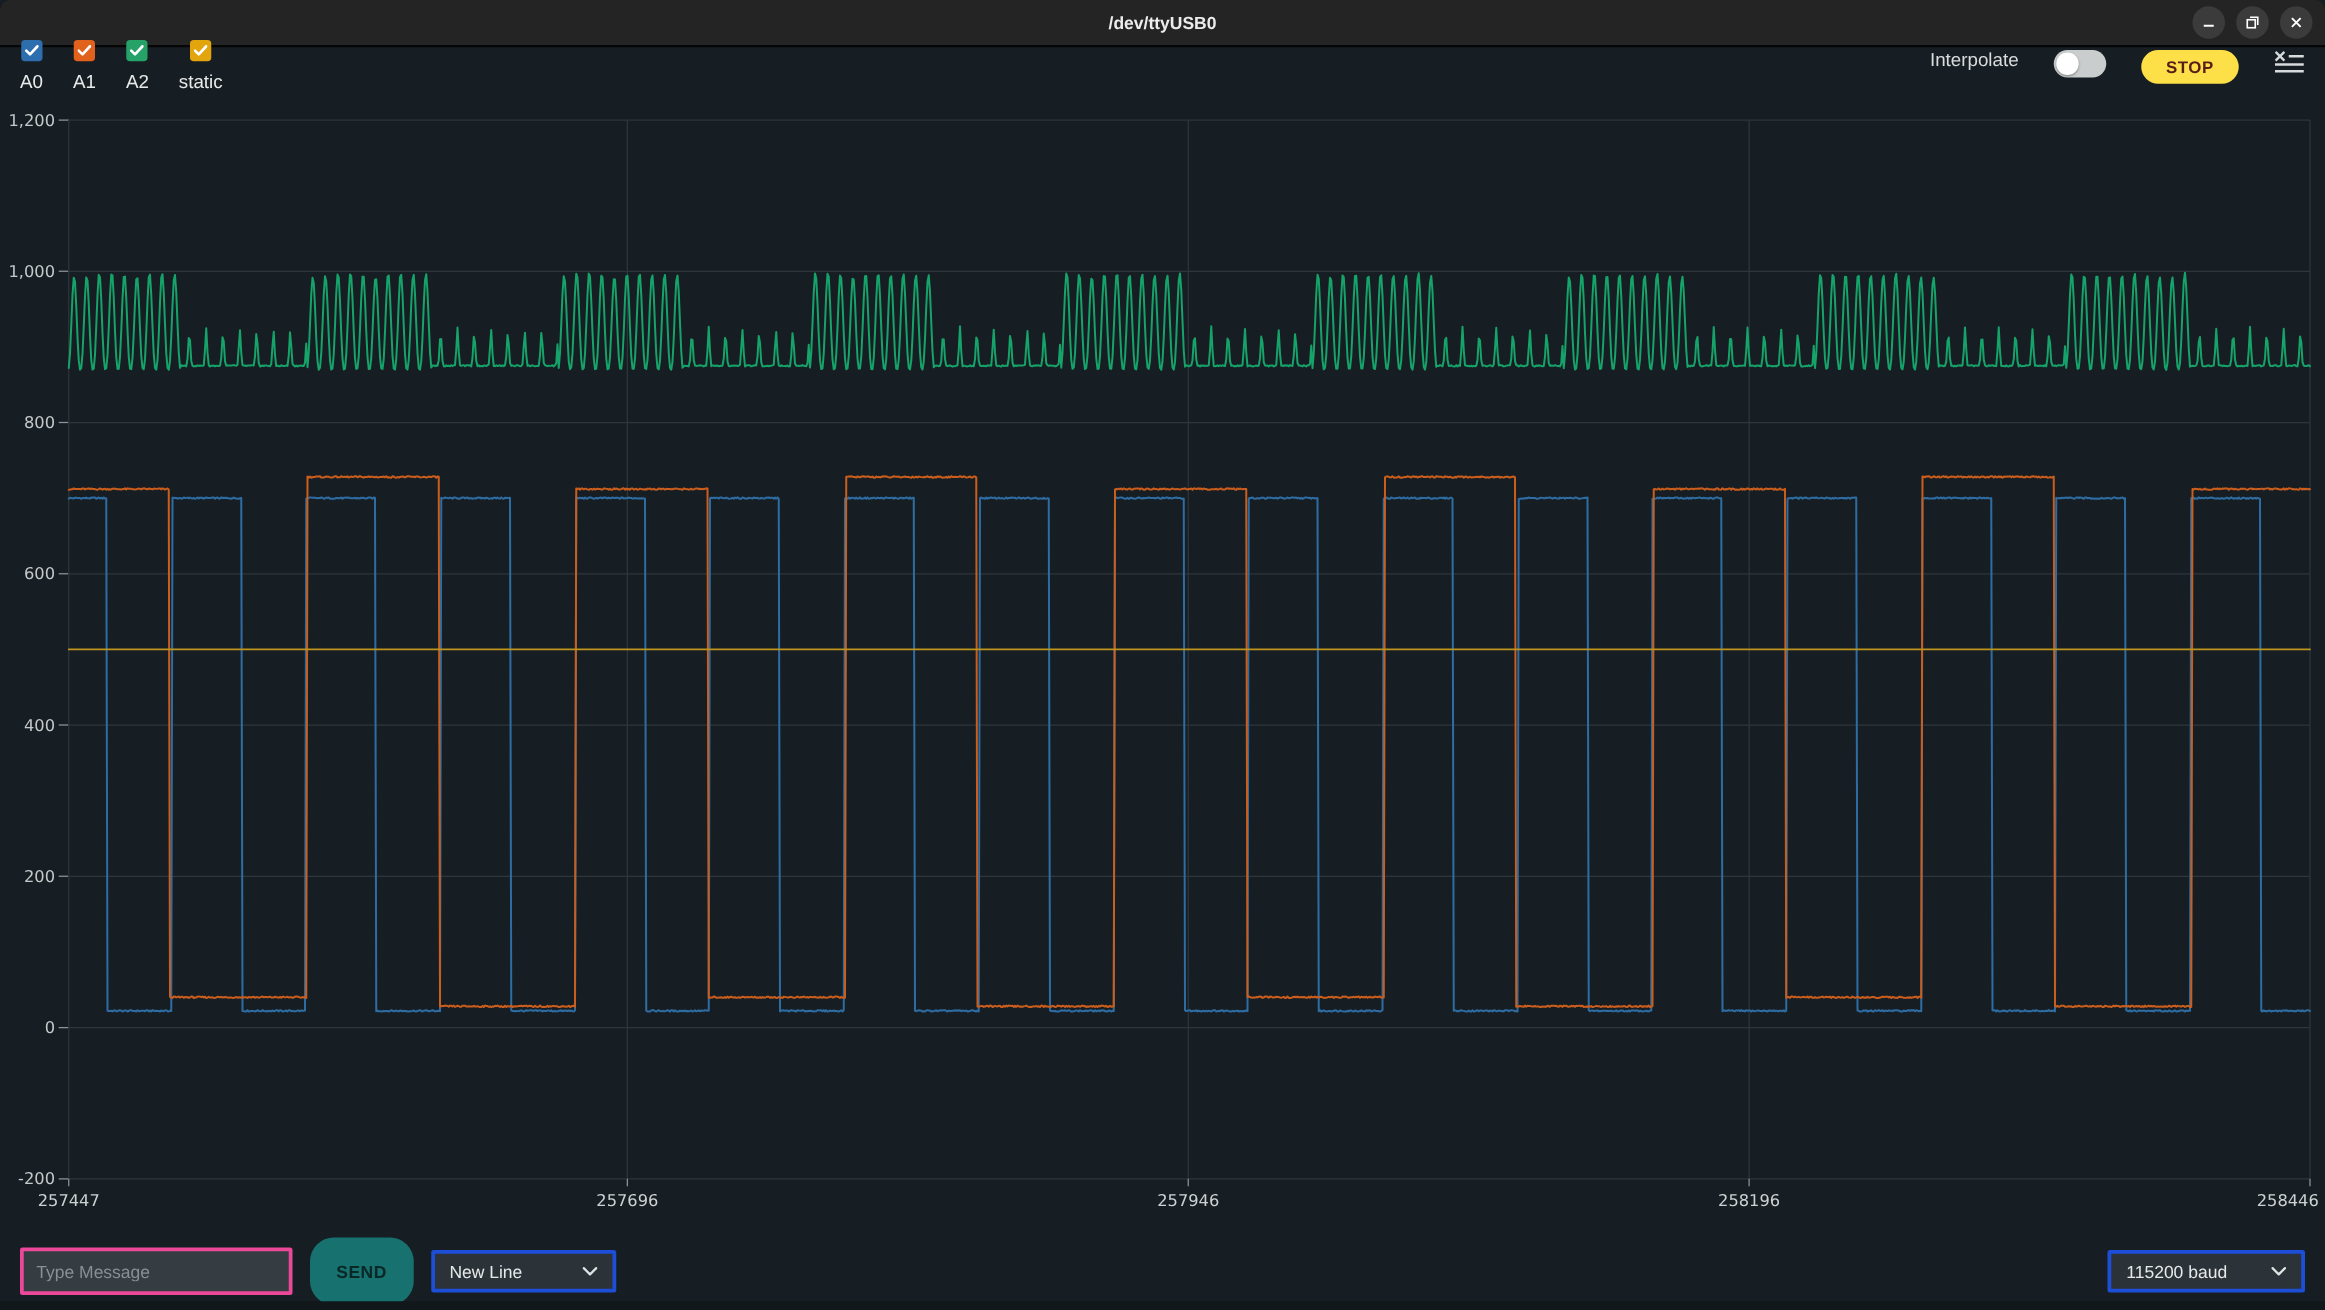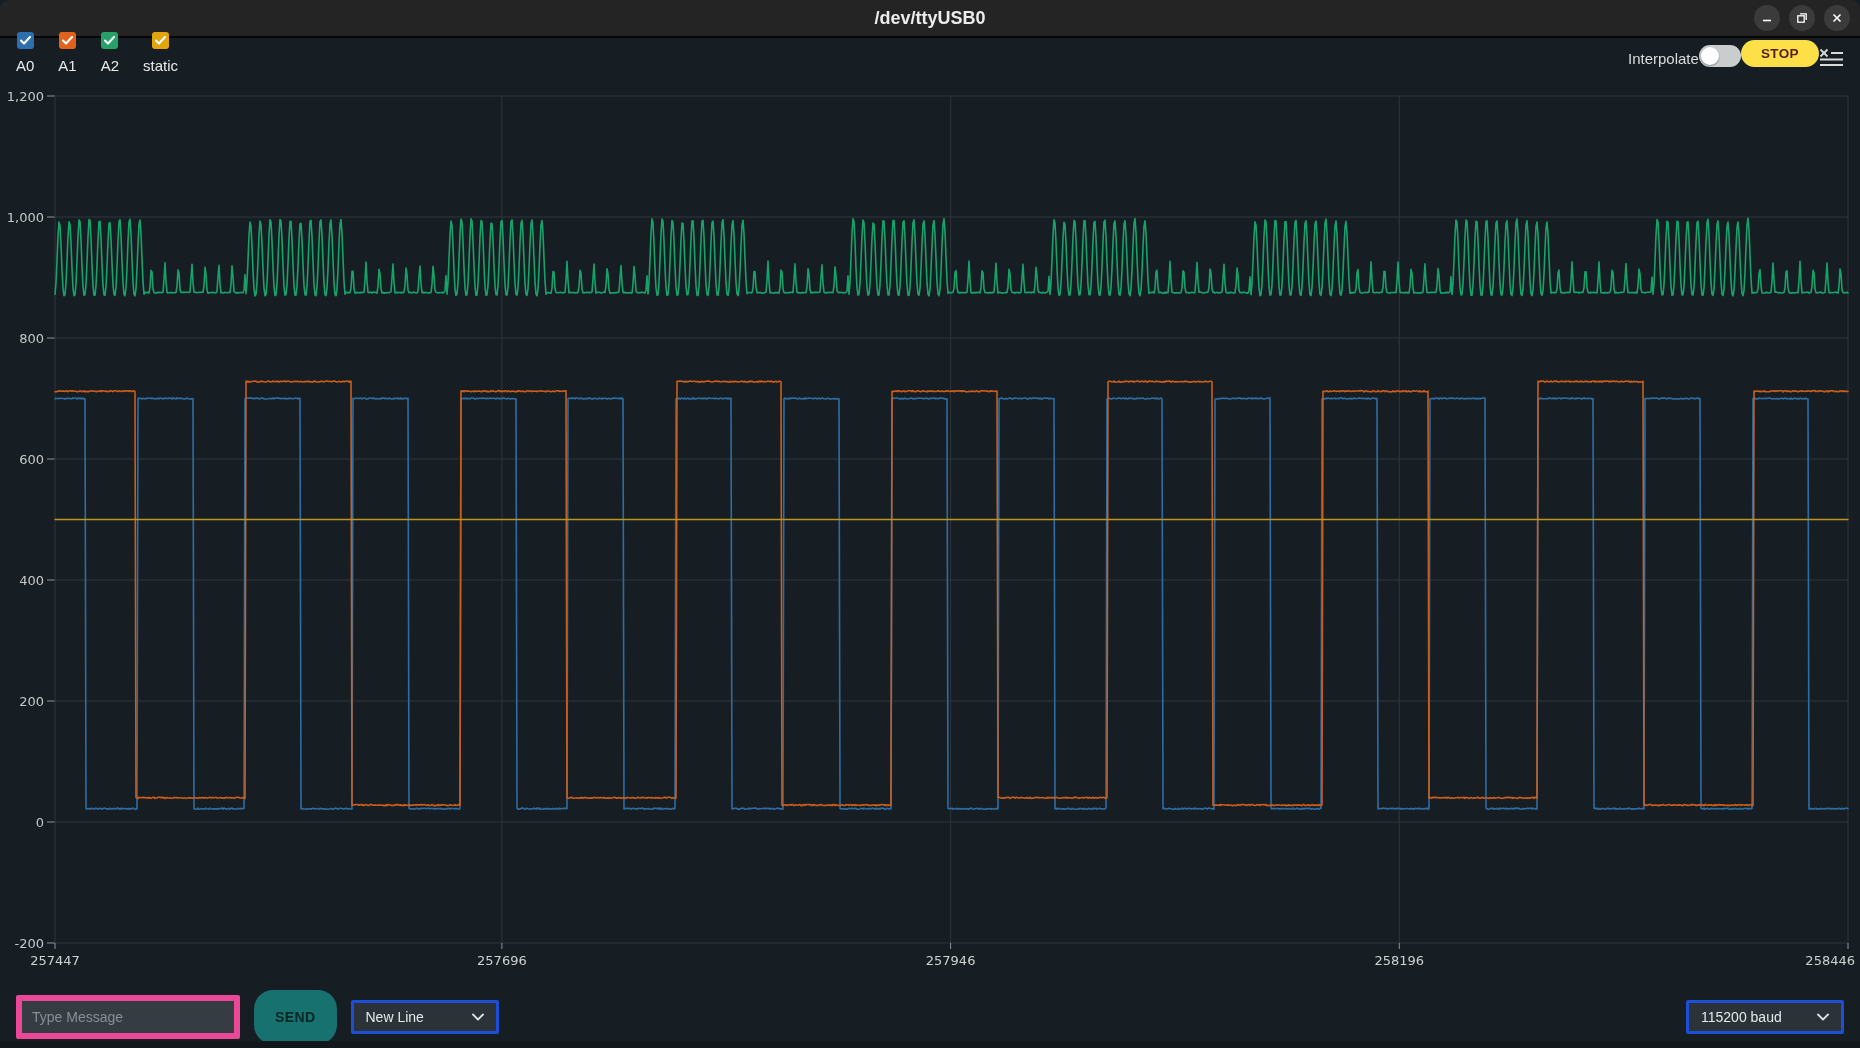--- a/index.html
+++ b/index.html
@@ -4,53 +4,53 @@
 <style>
   html,body{margin:0;padding:0;background:#0d1114;}
   body{width:1860px;height:1048px;position:relative;overflow:hidden;
        font-family:"Liberation Sans","DejaVu Sans",sans-serif;color:#e6e8e9;}
   .window{position:absolute;inset:0;background:#171e23;}
 
   
   .titlebar{position:absolute;top:0;left:0;right:0;height:36px;background:#242424;
             border-bottom:2px solid #060606;border-radius:9px 9px 0 0;
             display:flex;align-items:center;justify-content:center;}
-  .titlebar .title{font-size:18px;font-weight:bold;color:#ececec;}
+  .titlebar .title{font-size:14px;font-weight:bold;color:#ececec;}
   .winbtns{position:absolute;right:10px;top:5px;display:flex;gap:9px;}
   .winbtn{width:26px;height:26px;border-radius:50%;background:#3b3b3b;
           display:flex;align-items:center;justify-content:center;cursor:pointer;}
   .winbtn svg{display:block;}
 
   
   .toolbar{position:absolute;top:38px;left:0;right:0;height:30px;
            display:flex;align-items:center;padding:0 16px;}
   .legend{display:flex;align-items:center;gap:24px;}
   .legend-item{display:flex;align-items:center;gap:8px;cursor:pointer;flex-direction:column;}
   .cbox{width:17px;height:17px;border-radius:3px;display:flex;align-items:center;
         justify-content:center;}
   .cbox svg{display:block;}
   .legend-label{font-size:15px;color:#e8eaea;}
-  .toolbar-right{margin-left:auto;display:flex;align-items:flex-end;gap:0;}
+  .toolbar-right{margin-left:auto;display:flex;align-items:flex-start;gap:28px;}
   .interp-label{font-size:15px;color:#d9dcdd;}
   .toggle{width:42px;height:22px;border-radius:11px;background:#c9cdce;position:relative;cursor:pointer;}
   .toggle .knob{position:absolute;left:2px;top:2px;width:18px;height:18px;border-radius:50%;
                 background:#ffffff;box-shadow:0 1px 2px rgba(0,0,0,.35);}
   .stop-btn{background:#fde047;color:#591d18;border:none;border-radius:999px;
             padding:6px 20px;font-size:13.5px;font-weight:bold;letter-spacing:.4px;
             font-family:inherit;cursor:pointer;}
   .menu-icon{cursor:pointer;display:flex;align-items:center;}
 
   
   .chart-wrap{position:absolute;top:70px;left:0;width:1860px;height:915px;}
   .chart-wrap svg{display:block;}
 
   
   .bottombar{position:absolute;left:0;right:0;top:993px;height:48px;
              display:flex;align-items:center;padding:0 16px;gap:14px;}
-  .msg-input{width:192px;height:32px;background:#363d42;border:6px solid #ec4899;
+  .msg-input{width:192px;height:32px;background:#363d42;border:3px solid #ec4899;
              border-radius:2px;padding:0 10px;color:#dfe3e4;font-size:14px;
              font-family:inherit;outline:none;}
   .msg-input::placeholder{color:#879094;}
   .send-btn{height:54px;padding:0 21px;border-radius:19px;background:#17716f;
             color:#092726;font-size:14px;font-weight:bold;letter-spacing:.4px;
             border:none;font-family:inherit;cursor:pointer;}
   .selectbox{height:34px;background:#2c3338;border:3px solid #1d4ed8;border-radius:2px;
              display:flex;align-items:center;justify-content:space-between;
              padding:0 12px;font-size:14px;color:#e6e9ea;cursor:pointer;box-sizing:border-box;}
   .sel-line{width:148px;}

